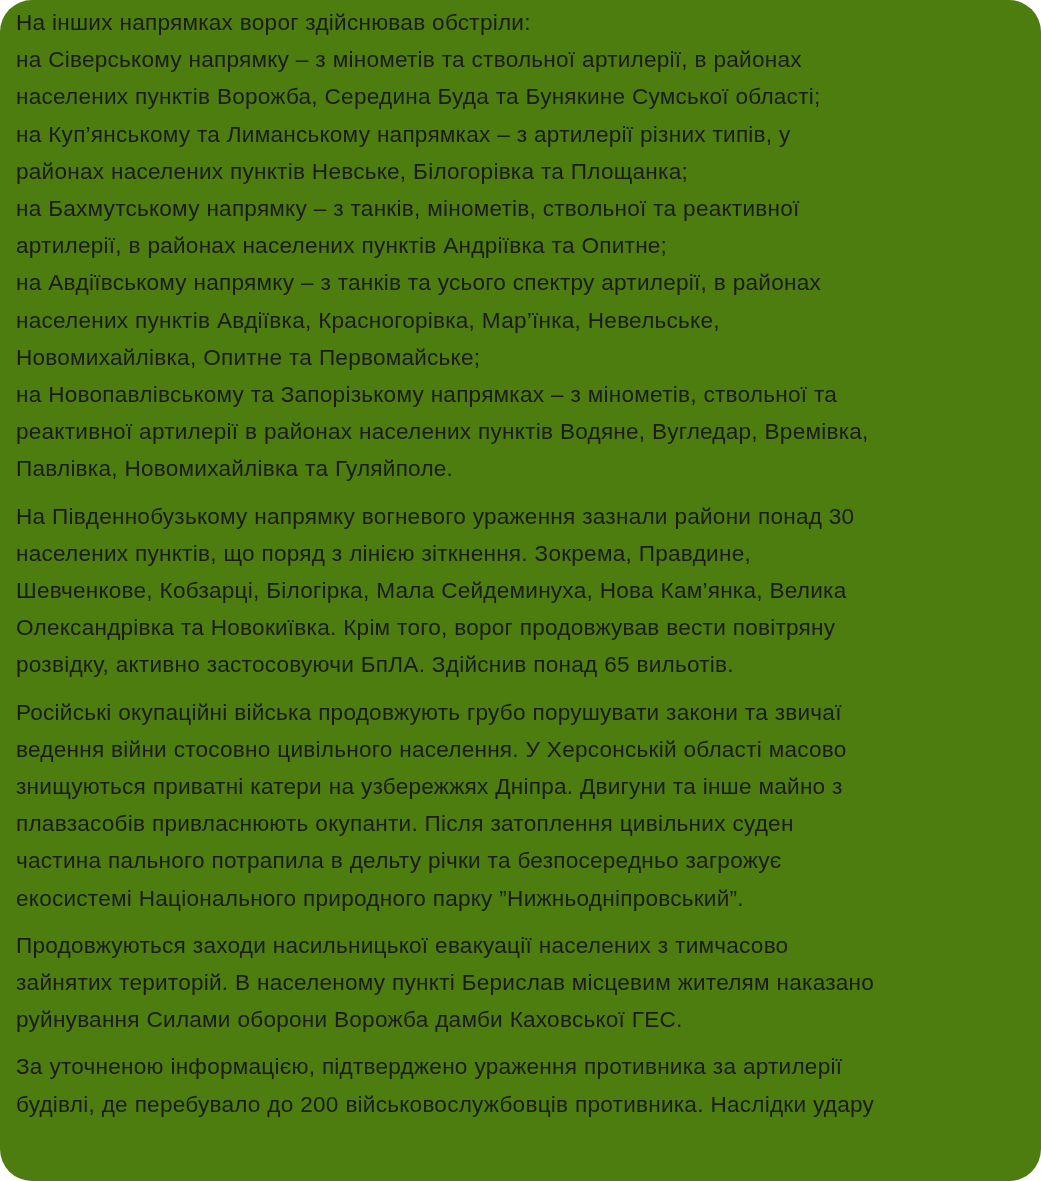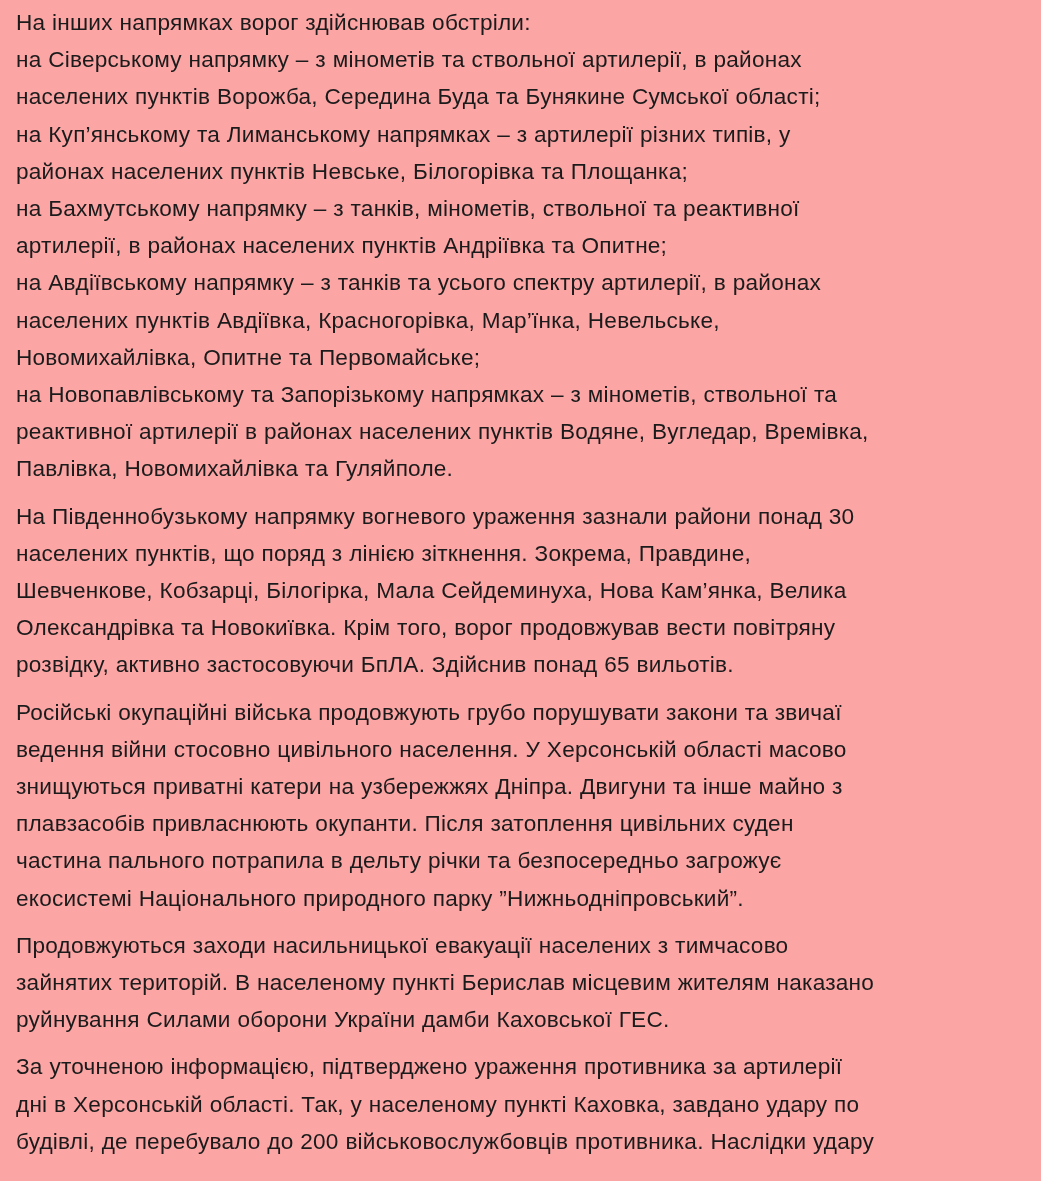--- a/index.html
+++ b/index.html
@@ -45,22 +45,22 @@
     margin-bottom: 0;
   }
   .line {
     display: block;
     white-space: pre;
   }
 </style>
 </head>
 <body>
 
-<div class="page" style="background: #fca5a5;">
+<div class="page" style="background: #4d7c0f; border-radius: 32px;">
   <div class="doc-body" style="color: rgb(27, 27, 27);">
 
   <p class="para"><span class="line">На інших напрямках ворог здійснював обстріли:</span><span class="line">на Сіверському напрямку – з мінометів та ствольної артилерії, в районах</span><span class="line">населених пунктів Ворожба, Середина Буда та Бунякине Сумської області;</span><span class="line">на Куп’янському та Лиманському напрямках – з артилерії різних типів, у</span><span class="line">районах населених пунктів Невське, Білогорівка та Площанка;</span><span class="line">на Бахмутському напрямку – з танків, мінометів, ствольної та реактивної</span><span class="line">артилерії, в районах населених пунктів Андріївка та Опитне;</span><span class="line">на Авдіївському напрямку – з танків та усього спектру артилерії, в районах</span><span class="line">населених пунктів Авдіївка, Красногорівка, Мар’їнка, Невельське,</span><span class="line">Новомихайлівка, Опитне та Первомайське;</span><span class="line">на Новопавлівському та Запорізькому напрямках – з мінометів, ствольної та</span><span class="line">реактивної артилерії в районах населених пунктів Водяне, Вугледар, Времівка,</span><span class="line">Павлівка, Новомихайлівка та Гуляйполе.</span></p>
       <p class="para"><span class="line">На Південнобузькому напрямку вогневого ураження зазнали райони понад 30</span><span class="line">населених пунктів, що поряд з лінією зіткнення. Зокрема, Правдине,</span><span class="line">Шевченкове, Кобзарці, Білогірка, Мала Сейдеминуха, Нова Кам’янка, Велика</span><span class="line">Олександрівка та Новокиївка. Крім того, ворог продовжував вести повітряну</span><span class="line">розвідку, активно застосовуючи БпЛА. Здійснив понад 65 вильотів.</span></p>
       <p class="para"><span class="line">Російські окупаційні війська продовжують грубо порушувати закони та звичаї</span><span class="line">ведення війни стосовно цивільного населення. У Херсонській області масово</span><span class="line">знищуються приватні катери на узбережжях Дніпра. Двигуни та інше майно з</span><span class="line">плавзасобів привласнюють окупанти. Після затоплення цивільних суден</span><span class="line">частина пального потрапила в дельту річки та безпосередньо загрожує</span><span class="line">екосистемі Національного природного парку ”Нижньодніпровський”.</span></p>
-      <p class="para"><span class="line">Продовжуються заходи насильницької евакуації населених з тимчасово</span><span class="line">зайнятих територій. В населеному пункті Берислав місцевим жителям наказано</span><span class="line">руйнування Силами оборони України дамби Каховської ГЕС.</span></p>
-      <p class="para"><span class="line">За уточненою інформацією, підтверджено ураження противника за артилерії</span><span class="line">дні в Херсонській області. Так, у населеному пункті Каховка, завдано удару по</span><span class="line">будівлі, де перебувало до 200 військовослужбовців противника. Наслідки удару</span></p>
+      <p class="para"><span class="line">Продовжуються заходи насильницької евакуації населених з тимчасово</span><span class="line">зайнятих територій. В населеному пункті Берислав місцевим жителям наказано</span><span class="line">руйнування Силами оборони Ворожба дамби Каховської ГЕС.</span></p>
+      <p class="para"><span class="line">За уточненою інформацією, підтверджено ураження противника за артилерії</span><span class="line">будівлі, де перебувало до 200 військовослужбовців противника. Наслідки удару</span></p>
     </div>
 </div>
 
 </body></html>

